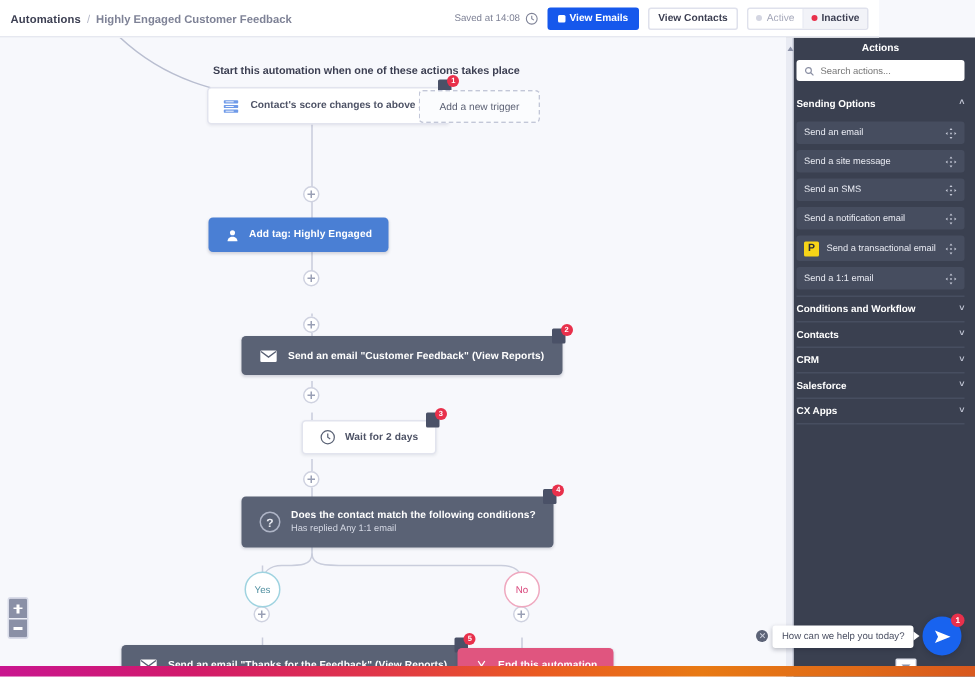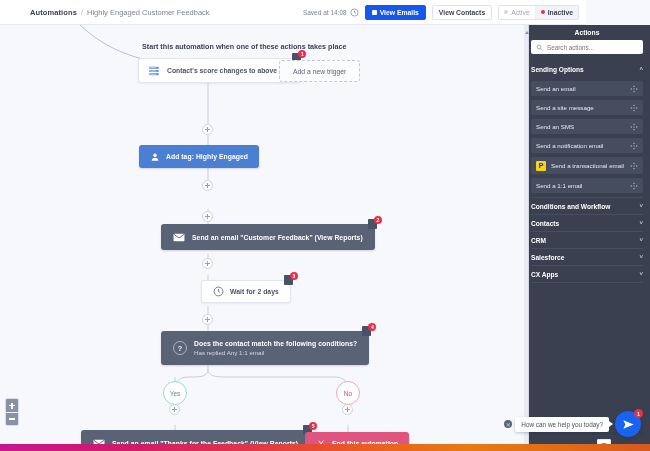--- a/index.html
+++ b/index.html
@@ -10,26 +10,25 @@
     background: #f7f8fc;
   }
 
   
   #header {
     position: absolute; top: 0; left: 0; width: 586px; height: 25px;
     background: #ffffff;
     border-bottom: 1px solid #e6e8f0;
     display: flex; align-items: center;
     z-index: 40;
-    padding-left: 23px;
   }
   #breadcrumb { display: flex; align-items: center; padding-left: 7px; gap: 4px; }
   .bc-root { font-size: 7.5px; font-weight: bold; color: #3c3f52; letter-spacing: .1px; }
   .bc-sep  { font-size: 7.5px; color: #b5b8c8; }
-  .bc-cur  { font-size: 7.5px; color: #7e8296; }
+  .bc-cur  { font-size: 7.5px; color: #7e8296; font-weight: bold; }
 
   #header-right {
     margin-left: auto; display: flex; align-items: center;
     gap: 6px; padding-right: 7px;
   }
   #saved-wrap { display: flex; align-items: center; gap: 3px; }
   #saved-text { font-size: 6.5px; color: #7e8296; }
   .clock-ico { width: 9px; height: 9px; display: block; }
 
   .btn {

